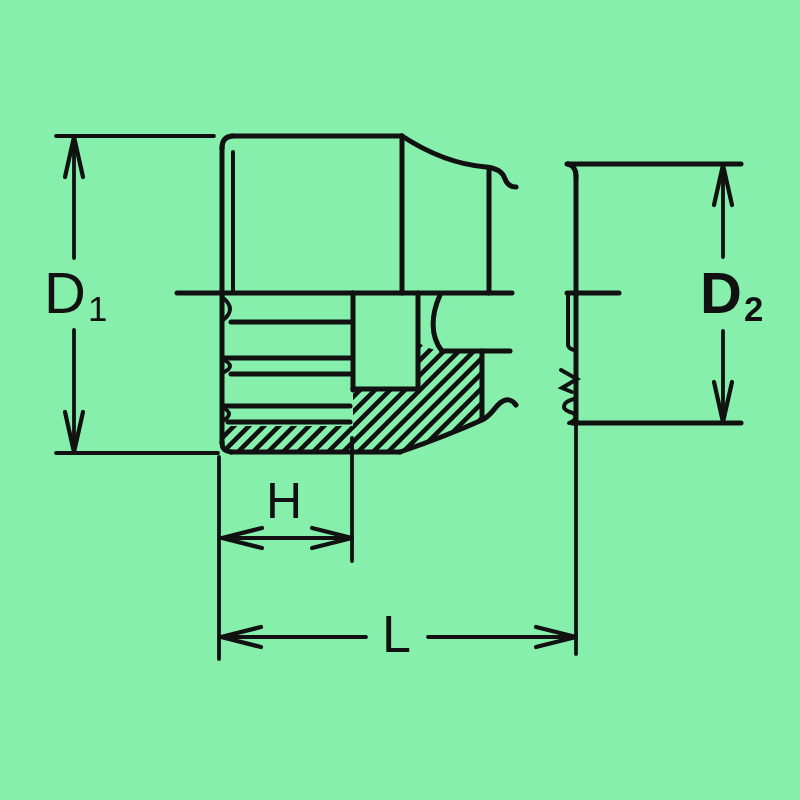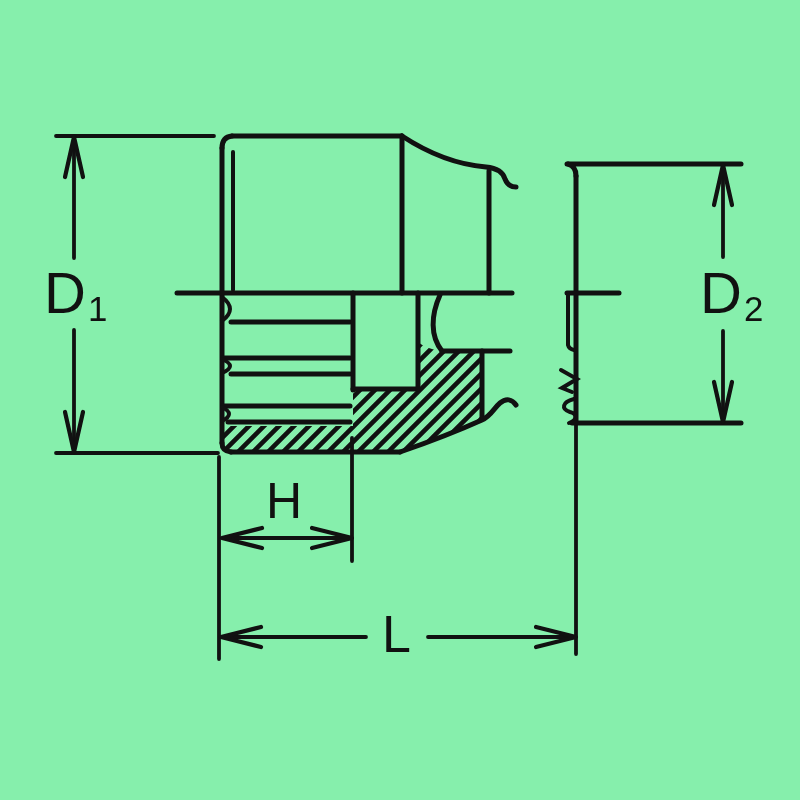--- a/index.html
+++ b/index.html
@@ -25,21 +25,21 @@
     line-height: 1;
     white-space: nowrap;
     user-select: none;
   }
   .dim-label sub {
     font-size: 0.60em;
     vertical-align: -0.22em;
     margin-left: 2px;
   }
   .lbl-d1 { left: 44px;  top: 264px; font-size: 58px; }
-  .lbl-d2 { left: 700px; top: 264px; font-size: 58px; }
+  .lbl-d2 { left: 700px; top: 264px; font-size: 58px; font-weight: bold; }
   .lbl-h  { left: 266px; top: 476px; font-size: 50px; }
   .lbl-l  { left: 382px; top: 608px; font-size: 52px; }
 
   path, line { fill: none; stroke: #111111; }
   .outline { stroke-width: 5;   stroke-linecap: round; stroke-linejoin: round; }
   .inner   { stroke-width: 4;   stroke-linecap: round; }
   .dim     { stroke-width: 3.8; stroke-linecap: round; }
   .barb    { stroke-width: 4.2; stroke-linecap: round; stroke-linejoin: round; }
   .hatched { fill: url(#hatchPat); stroke: none; }
 </style>

